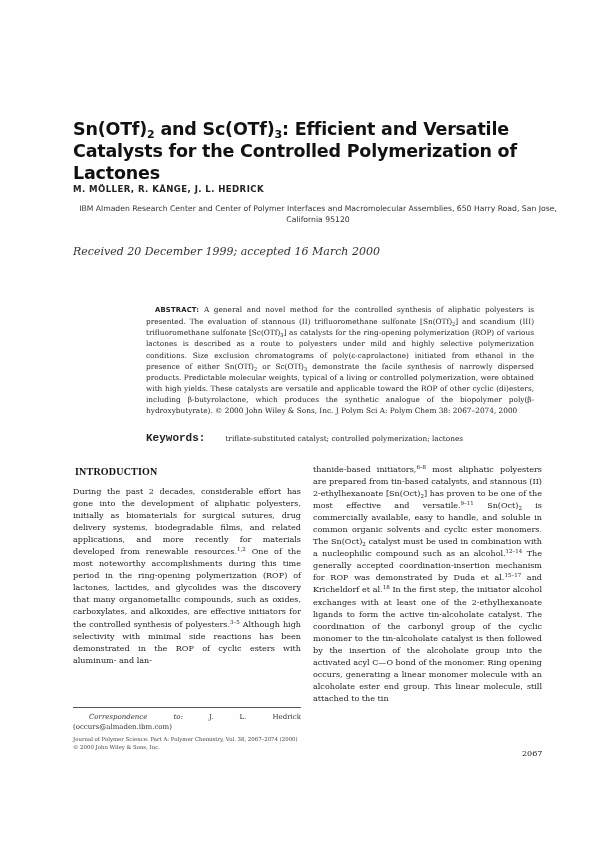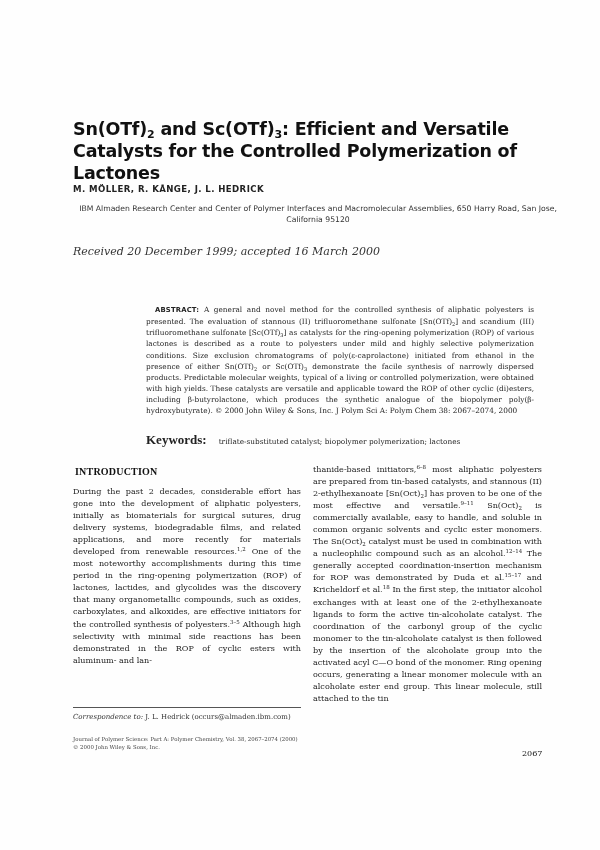--- a/index.html
+++ b/index.html
@@ -7,30 +7,30 @@
   .page { position: absolute; left: 0; top: 0; width: 600px; height: 850px; background: #fefefe; }
   .title { position: absolute; left: 73px; top: 118px; width: 480px; font-family: "DejaVu Sans", sans-serif; font-weight: bold; font-size: 17.5px; line-height: 22px; color: #111; letter-spacing: -0.2px; }
   .title sub { font-size: 11px; vertical-align: -3px; line-height: 0; }
   .authors { position: absolute; left: 73px; top: 184px; font-family: "DejaVu Sans", sans-serif; font-weight: bold; font-size: 8.6px; letter-spacing: 0.4px; color: #222; text-align: center; }
   .affil { position: absolute; left: 73px; top: 203px; width: 490px; font-family: "DejaVu Sans", sans-serif; font-size: 7.7px; line-height: 11px; color: #333; text-align: center; }
   .received { position: absolute; left: 73px; top: 245px; font-family: "DejaVu Serif", serif; font-style: italic; font-size: 11px; color: #333; }
   .abstract { position: absolute; left: 146px; top: 304px; width: 388px; font-family: "DejaVu Serif", serif; font-size: 7.35px; line-height: 11.15px; text-align: justify; color: #222; }
   .abstract .lbl { font-family: "DejaVu Sans", sans-serif; font-weight: bold; font-size: 6.8px; letter-spacing: 0.2px; margin-left: 9px; }
   .abstract sub { font-size: 5px; vertical-align: -2px; line-height: 0; }
   .keywords { position: absolute; left: 146px; top: 432px; width: 388px; font-family: "DejaVu Serif", serif; font-size: 7.35px; color: #222; }
-  .keywords .lbl { font-family: Liberation Serif, serif; font-weight: bold; font-size: 13px; margin-right: 12px; }
+  .keywords .lbl { font-family: Liberation Mono, monospace; font-weight: bold; font-size: 11px; margin-right: 20px; }
   .col { position: absolute; font-family: "DejaVu Serif", serif; font-size: 8.05px; line-height: 12.05px; text-align: justify; color: #1d1d1d; }
   .col sup { font-size: 5.5px; vertical-align: 3px; line-height: 0; }
   .col sub { font-size: 5.5px; vertical-align: -2px; line-height: 0; }
   .col-left { left: 73px; top: 486px; width: 228px; }
   .col-right { left: 313px; top: 464px; width: 229px; }
   .section-head { position: absolute; left: 75px; top: 466px; font-family: Liberation Serif, serif; font-weight: bold; font-size: 10px; letter-spacing: 0.2px; color: #111; }
   .rule { position: absolute; left: 73px; top: 707px; width: 228px; height: 0; border-top: 0.8px solid #555; }
   .corr { position: absolute; left: 73px; top: 712px; width: 228px; font-family: "DejaVu Serif", serif; font-size: 7px; line-height: 10px; text-align: justify; color: #333; }
-  .corr i { font-style: italic; }
+  .corr i { font-style: italic; margin-left: 16px; }
   .journal { position: absolute; left: 73px; top: 735px; width: 230px; font-family: "DejaVu Serif", serif; font-size: 5.4px; line-height: 8.4px; color: #444; }
   .pagenum { position: absolute; left: 522px; top: 749px; font-family: "DejaVu Serif", serif; font-weight: normal; font-size: 8px; color: #111; }
 </style>
 </head>
 <body>
 
 <div class="page">
 
   <h1 class="title" style="margin:0;">
     <span>Sn(OTf)</span><sub>2</sub><span> and Sc(OTf)</span><sub>3</sub><span>: Efficient and Versatile Catalysts for the Controlled Polymerization of Lactones</span>
@@ -40,21 +40,21 @@
 
   <div class="affil">IBM Almaden Research Center and Center of Polymer Interfaces and Macromolecular Assemblies, 650 Harry Road, San Jose, California 95120</div>
 
   <div class="received">Received 20 December 1999; accepted 16 March 2000</div>
 
   <div class="abstract">
     <span class="lbl">ABSTRACT:</span><span> A general and novel method for the controlled synthesis of aliphatic polyesters is presented. The evaluation of stannous (II) trifluoromethane sulfonate [Sn(OTf)</span><sub>2</sub><span>] and scandium (III) trifluoromethane sulfonate [Sc(OTf)</span><sub>3</sub><span>] as catalysts for the ring-opening polymerization (ROP) of various lactones is described as a route to polyesters under mild and highly selective polymerization conditions. Size exclusion chromatograms of poly(ε-caprolactone) initiated from ethanol in the presence of either Sn(OTf)</span><sub>2</sub><span> or Sc(OTf)</span><sub>3</sub><span> demonstrate the facile synthesis of narrowly dispersed products. Predictable molecular weights, typical of a living or controlled polymerization, were obtained with high yields. These catalysts are versatile and applicable toward the ROP of other cyclic (di)esters, including β-butyrolactone, which produces the synthetic analogue of the biopolymer poly(β-hydroxybutyrate). © 2000 John Wiley &amp; Sons, Inc. J Polym Sci A: Polym Chem 38: 2067–2074, 2000</span>
   </div>
 
   <div class="keywords">
-    <span class="lbl">Keywords:</span><span>triflate-substituted catalyst; biopolymer polymerization; lactones</span>
+    <span class="lbl">Keywords:</span><span>triflate-substituted catalyst; controlled polymerization; lactones</span>
   </div>
 
   <div class="section-head">INTRODUCTION</div>
 
   <div class="col col-left">
     <span>During the past 2 decades, considerable effort has gone into the development of aliphatic polyesters, initially as biomaterials for surgical sutures, drug delivery systems, biodegradable films, and related applications, and more recently for materials developed from renewable resources.</span><sup>1,2</sup><span> One of the most noteworthy accomplishments during this time period in the ring-opening polymerization (ROP) of lactones, lactides, and glycolides was the discovery that many organometallic compounds, such as oxides, carboxylates, and alkoxides, are effective initiators for the controlled synthesis of polyesters.</span><sup>3–5</sup><span> Although high selectivity with minimal side reactions has been demonstrated in the ROP of cyclic esters with aluminum- and lan-</span>
   </div>
 
   <div class="col col-right">
     <span>thanide-based initiators,</span><sup>6–8</sup><span> most aliphatic polyesters are prepared from tin-based catalysts, and stannous (II) 2-ethylhexanoate [Sn(Oct)</span><sub>2</sub><span>] has proven to be one of the most effective and versatile.</span><sup>9–11</sup><span> Sn(Oct)</span><sub>2</sub><span> is commercially available, easy to handle, and soluble in common organic solvents and cyclic ester monomers. The Sn(Oct)</span><sub>2</sub><span> catalyst must be used in combination with a nucleophilic compound such as an alcohol.</span><sup>12–14</sup><span> The generally accepted coordination-insertion mechanism for ROP was demonstrated by Duda et al.</span><sup>15–17</sup><span> and Kricheldorf et al.</span><sup>18</sup><span> In the first step, the initiator alcohol exchanges with at least one of the 2-ethylhexanoate ligands to form the active tin-alcoholate catalyst. The coordination of the carbonyl group of the cyclic monomer to the tin-alcoholate catalyst is then followed by the insertion of the alcoholate group into the activated acyl C—O bond of the monomer. Ring opening occurs, generating a linear monomer molecule with an alcoholate ester end group. This linear molecule, still attached to the tin</span>

